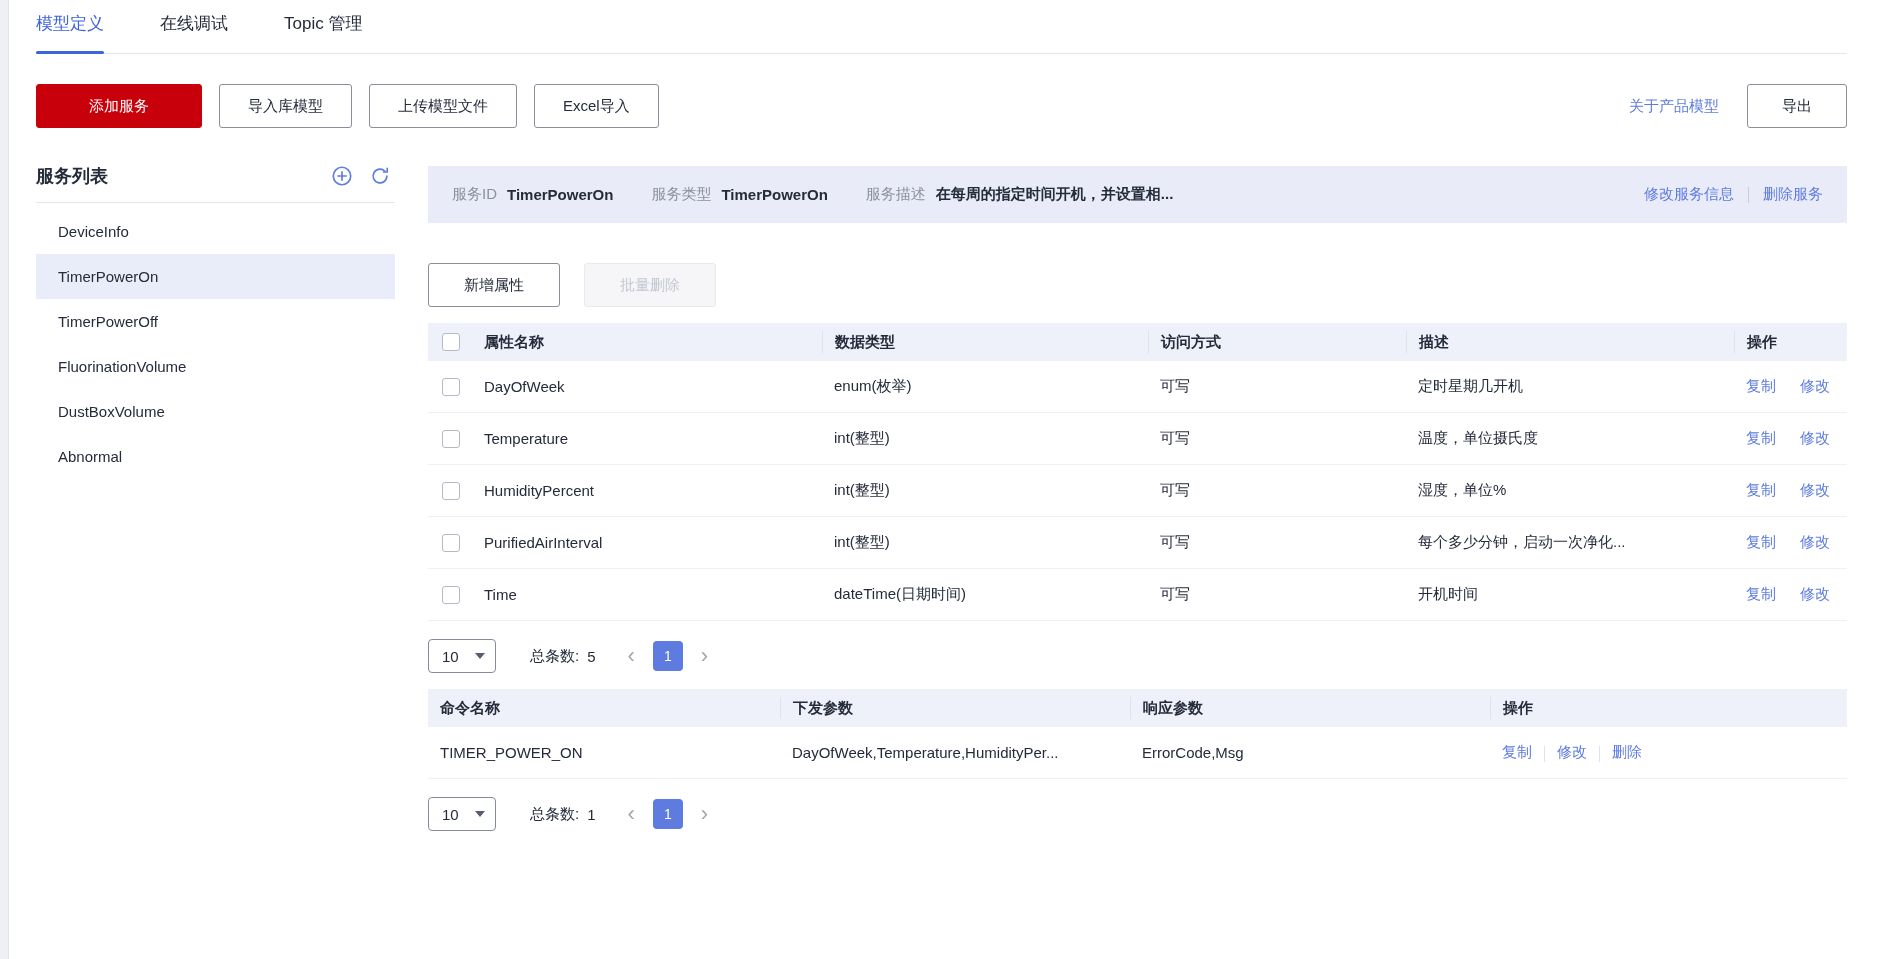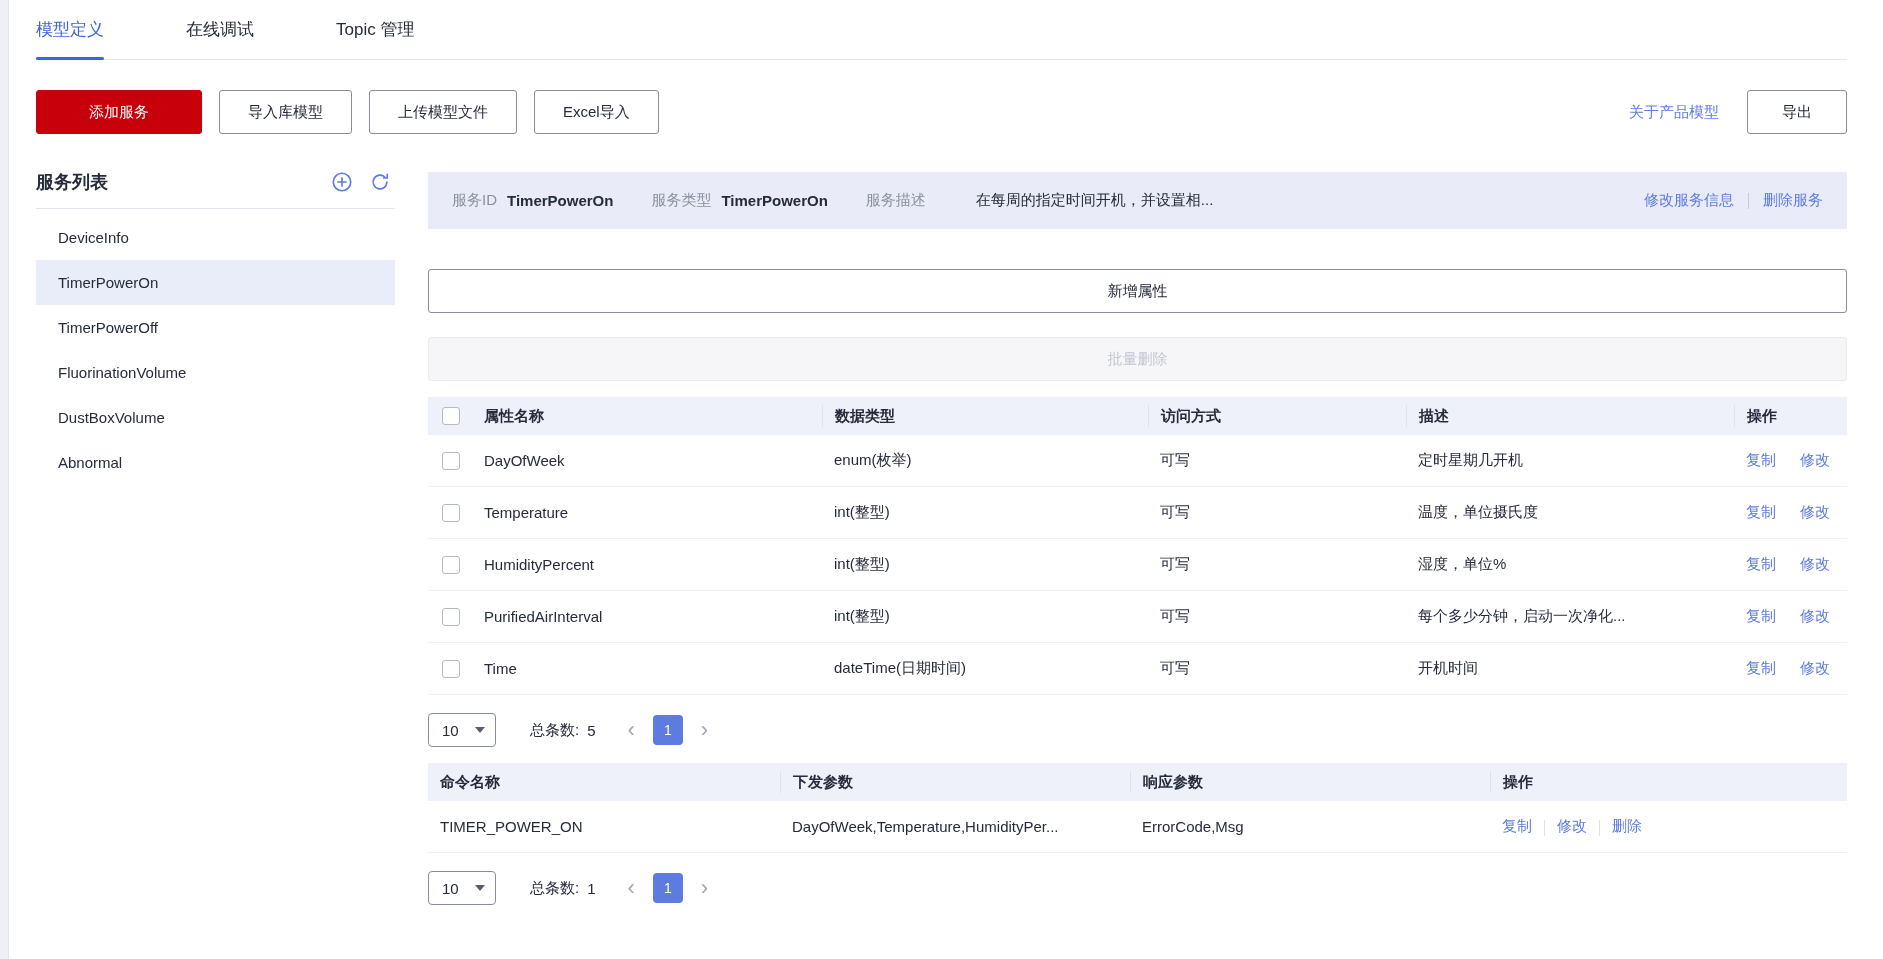--- a/index.html
+++ b/index.html
@@ -11,21 +11,21 @@
     overflow: hidden;
     position: relative;
   }
   body::before {
     content: ""; position: absolute; left: 0; top: 0; width: 8px; height: 100%;
     background: #eef0f5; border-right: 1px solid #e3e5ec;
   }
   .page { padding: 0 36px; }
 
   
-  .tabs { display: flex; gap: 82px; padding-top: 18px; border-bottom: 1px solid #e4e7ee; }
+  .tabs { display: flex; gap: 56px; padding-top: 12px; border-bottom: 1px solid #e4e7ee; }
   .tab { font-size: 17px; color: #252b3a; padding-bottom: 18px; position: relative; cursor: pointer; }
   .tab.active { color: #3d63dd; }
   .tab.active::after {
     content: ""; position: absolute; left: 0; right: 0; bottom: -1px; height: 3px;
     background: #3d63dd; border-radius: 2px;
   }
 
   
   .toolbar { display: flex; align-items: center; margin-top: 30px; gap: 17px; }
   .btn {
@@ -53,26 +53,26 @@
 
   .main { flex: 1; margin-left: 33px; display: flex; flex-direction: column; }
 
   
   .service-bar {
     margin-top: 12px; height: 57px; background: #e9ecf8; display: flex; align-items: center;
     padding: 0 24px; font-size: 15px;
   }
   .sb-label { color: #8b90a0; margin-right: 10px; }
   .sb-value { color: #252b3a; font-weight: bold; margin-right: 38px; }
-  .sb-desc { font-weight: normal; max-width: 330px; white-space: nowrap; overflow: hidden; text-overflow: ellipsis; margin-left: 40px; }
+  .sb-desc { font-weight: bold; max-width: 330px; white-space: nowrap; overflow: hidden; text-overflow: ellipsis; }
   .sb-links { margin-left: auto; display: flex; align-items: center; }
   .v-sep { width: 1px; height: 16px; background: #c6cbdd; margin: 0 14px; }
 
   
-  .prop-actions { margin-top: 40px; display: flex; gap: 24px; flex-direction: column; }
+  .prop-actions { margin-top: 40px; display: flex; gap: 24px; }
   .prop-actions .btn, .cmd-add .btn { min-width: 132px; }
   .cmd-add { margin-top: 52px; }
 
   
   .table { margin-top: 16px; font-size: 15px; }
   .t-head { display: grid; background: #eef1fa; height: 38px; align-items: center; font-weight: bold; }
   .t-row { display: grid; height: 52px; align-items: center; border-bottom: 1px solid #f0f1f7; }
   .prop-grid { grid-template-columns: 354px 286px 218px 288px 1fr; gap: 40px; }
   .cmd-grid { grid-template-columns: 352px 350px 360px 1fr; }
   .t-cell { padding: 0 12px; overflow: hidden; white-space: nowrap; text-overflow: ellipsis; }

